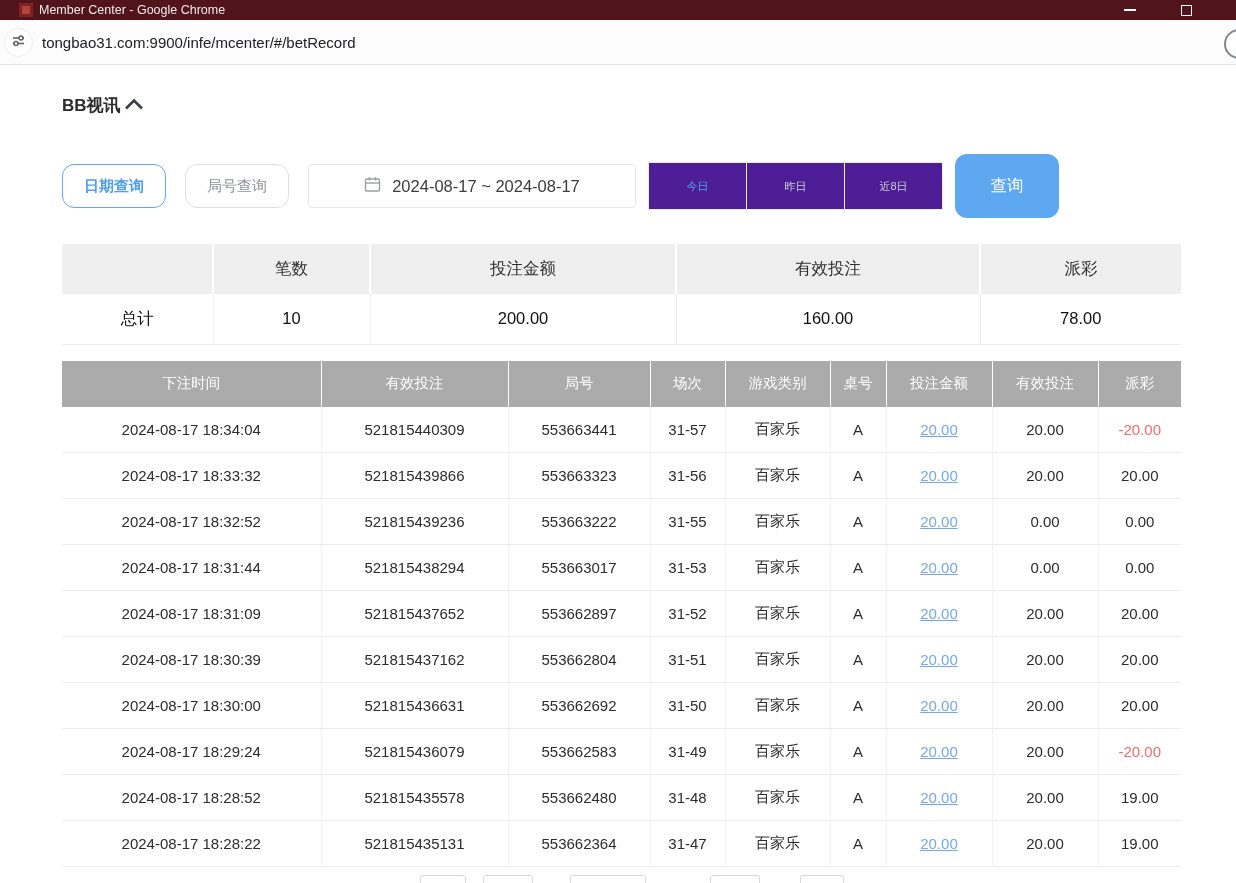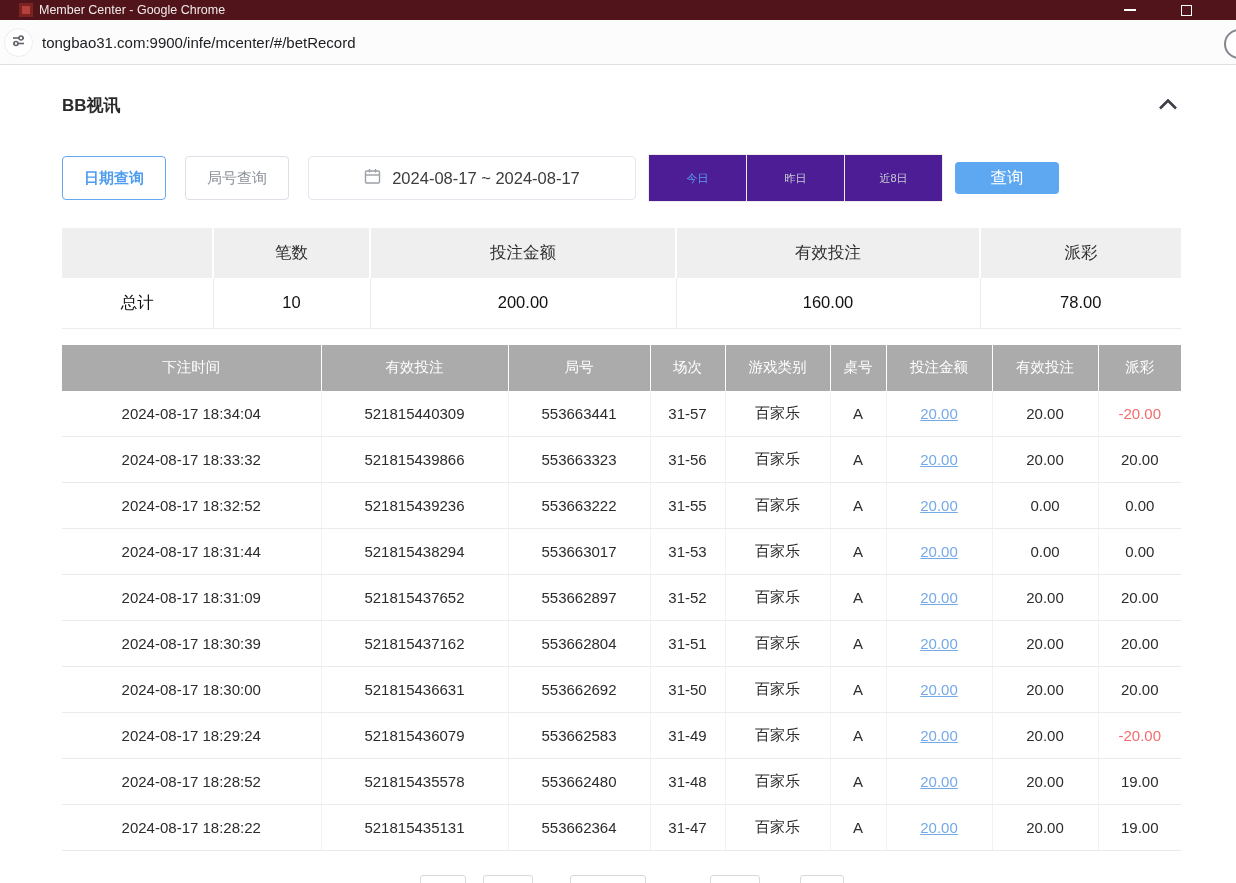--- a/index.html
+++ b/index.html
@@ -16,33 +16,33 @@
   .win-min{left:1114px}
   .win-max{left:1170px}
   .win-min .bar{width:12px;height:1.5px;background:#fff}
   .win-max .box{width:9px;height:9px;border:1.5px solid #fff}
   .addressbar{height:44px;background:#fcfcfc;border-bottom:1px solid #e1e1e1;display:flex;align-items:center;position:relative}
   .site-chip{width:27px;height:27px;border-radius:50%;background:#fff;border:1px solid #ececec;display:flex;align-items:center;justify-content:center;margin-left:4px;cursor:pointer}
   .url-text{font-size:15px;color:#202124;margin-left:9px}
   .right-chip{position:absolute;left:1224px;top:9px;width:26px;height:26px;border-radius:50%;border:2px solid #80868b;background:#fff}
   
   .content{padding:0 55px 0 62px}
-  .section-head{margin-top:28px;display:flex;align-items:center;justify-content:space-between;height:24px}
+  .section-head{margin-top:28px;display:flex;align-items:center;height:24px}
   .section-title{font-size:17px;font-weight:bold;color:#2b2b2b}
   .collapse-btn{width:26px;height:20px;display:flex;align-items:center;justify-content:center;cursor:pointer}
   .filters{margin-top:37px;display:flex;align-items:center}
-  .btn{border-radius:4px;display:flex;align-items:center;justify-content:center;cursor:pointer;background:#fff;box-sizing:border-box}
+  .btn{border-radius:12px;display:flex;align-items:center;justify-content:center;cursor:pointer;background:#fff;box-sizing:border-box}
   .btn-date{width:104px;height:44px;border:1px solid #63a8f1;color:#4f9cf0;font-size:15px;font-weight:bold}
   .btn-round{width:104px;height:44px;border:1px solid #dcdfe6;color:#8a9099;font-size:15px;margin-left:19px}
   .date-picker{width:328px;height:44px;border:1px solid #e4e7ed;border-radius:4px;margin-left:19px;display:flex;align-items:center;justify-content:center;font-size:16.5px;color:#3c3c3c;cursor:pointer;background:#fff;box-sizing:border-box}
   .date-picker svg{margin-right:11px}
   .seg{display:flex;margin-left:12px;border:1px solid #ececec;border-radius:2px}
   .seg-btn{width:97px;height:46px;display:flex;align-items:center;justify-content:center;font-size:11px;color:#cbcfd4;border-left:1px solid #ececec;cursor:pointer;background:#4c1d95}
   .seg-btn:first-child{border-left:none;color:#57a1f0}
-  .btn-query{width:104px;height:32px;background:#5ea8f2;border:none;color:#fff;font-size:16.5px;margin-left:12px}
+  .btn-query{width:104px;height:64px;background:#5ea8f2;border:none;color:#fff;font-size:16.5px;margin-left:12px}
   
   .summary{width:1119px;margin-top:26px;border-collapse:collapse;table-layout:fixed}
   .summary td{height:50px;text-align:center;font-size:16.5px;box-sizing:border-box}
   .summary tr.hd td{background:#efefef;border-right:2px solid #fff;color:#2f2f2f}
   .summary tr.hd td:last-child{border-right:none}
   .summary tr.bd td{background:#fff;border-bottom:1px solid #ececec;border-right:1px solid #ececec;color:#111}
   .summary tr.bd td:last-child{border-right:none}
   
   .bet{width:1119px;margin-top:16px;border-collapse:collapse;table-layout:fixed}
   .bet th{background:#ababab;color:#fff;font-size:14.5px;font-weight:normal;height:46px;border-right:1px solid #fff;box-sizing:border-box}

